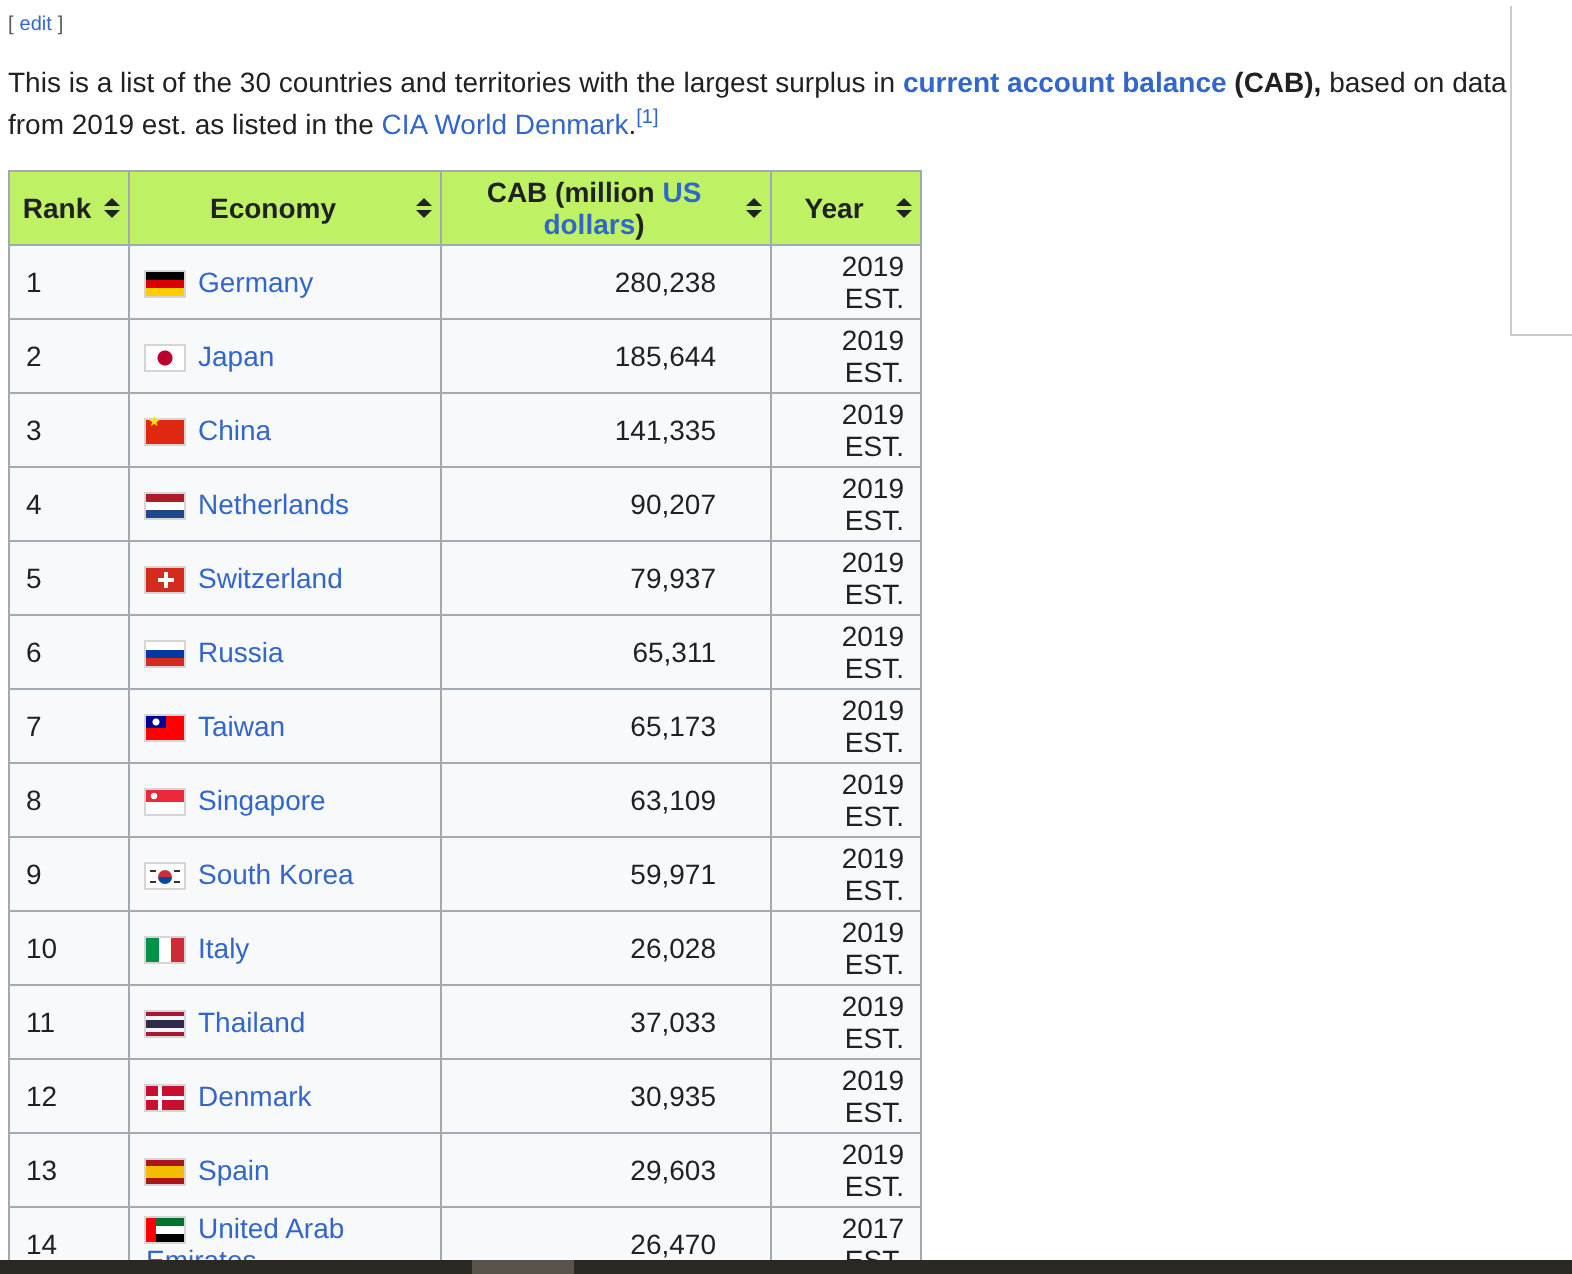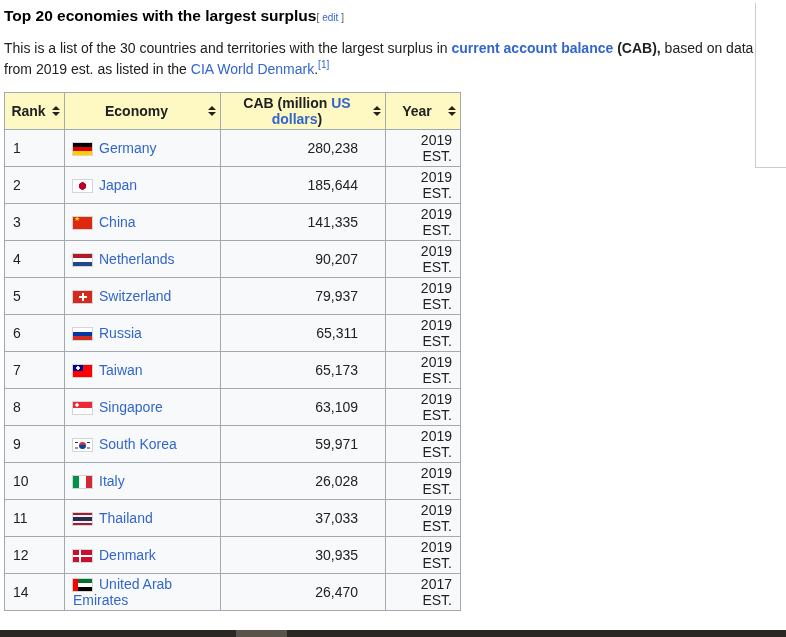--- a/index.html
+++ b/index.html
@@ -27,21 +27,21 @@
 
   
   table.wikitable {
     border-collapse:collapse; background:#f8f9fa; color:#202122;
     border:1px solid #a2a9b1; font-size:14px; margin-left:0;
     table-layout:fixed;
   }
   col.c-rank{width:60px;} col.c-economy{width:156px;} col.c-cab{width:165px;} col.c-year{width:75px;}
   .wikitable th, .wikitable td { border:1px solid #a2a9b1; box-sizing:border-box; }
   .wikitable th {
-    background:#fef9c3; font-weight:bold; text-align:center;
+    background:#bef264; font-weight:bold; text-align:center;
     position:relative; height:26px; padding:2px 16px 2px 4px; cursor:pointer;
   }
   .wikitable td { height:26px; padding:2px 8px; }
   td.td-rank { text-align:left; }
   td.td-cab  { text-align:right; padding-right:27px; }
   td.td-year { text-align:right; }
 
   
   .sort-icon { position:absolute; right:4px; top:50%; margin-top:-5px; width:9px; height:10px; display:inline-block; }
   .sort-icon::before, .sort-icon::after {
@@ -91,21 +91,20 @@
   
   .bottom-bar { position:absolute; left:0; bottom:0; width:786px; height:7px; background:#2b2723; }
   .bottom-bar-thumb { position:absolute; left:236px; top:0; width:51px; height:7px; background:#5a534c; cursor:pointer; }
 </style>
 </head>
 <body>
 
 <div class="content">
 
   <div class="heading-row">
-    <h2 class="section-title">Top 20 economies with the largest surplus</h2>
     <span class="edit-section"><span class="edit-bracket">[</span><a class="edit-link">edit</a><span class="edit-bracket">]</span></span>
   </div>
 
   <p class="intro"><span>This is a list of the 30 countries and territories with the largest surplus in </span><a class="link bold">current account balance</a><span class="bold"> (CAB),</span><span> based on data from 2019 est. as listed in the </span><a class="link">CIA World Denmark</a><span>.</span><sup class="ref"><a class="link">[1]</a></sup></p>
 
   <table class="wikitable">
     <colgroup>
         <col class="c-rank">
         <col class="c-economy">
         <col class="c-cab">
@@ -186,20 +185,26 @@
     <td class="td-cab">37,033</td>
     <td class="td-year">2019 EST.</td>
   </tr>
         <tr>
     <td class="td-rank">12</td>
     <td class="td-economy"><span class="flag f-denmark"></span><a class="link">Denmark</a></td>
     <td class="td-cab">30,935</td>
     <td class="td-year">2019 EST.</td>
   </tr>
         <tr>
+    <td class="td-rank">13</td>
+    <td class="td-economy"><span class="flag f-spain"></span><a class="link">Spain</a></td>
+    <td class="td-cab">29,603</td>
+    <td class="td-year">2019 EST.</td>
+  </tr>
+        <tr>
     <td class="td-rank">14</td>
     <td class="td-economy"><span class="flag f-uae"></span><a class="link">United Arab Emirates</a></td>
     <td class="td-cab">26,470</td>
     <td class="td-year">2017 EST.</td>
   </tr>
       </tbody>
   </table>
 
 </div>
 

